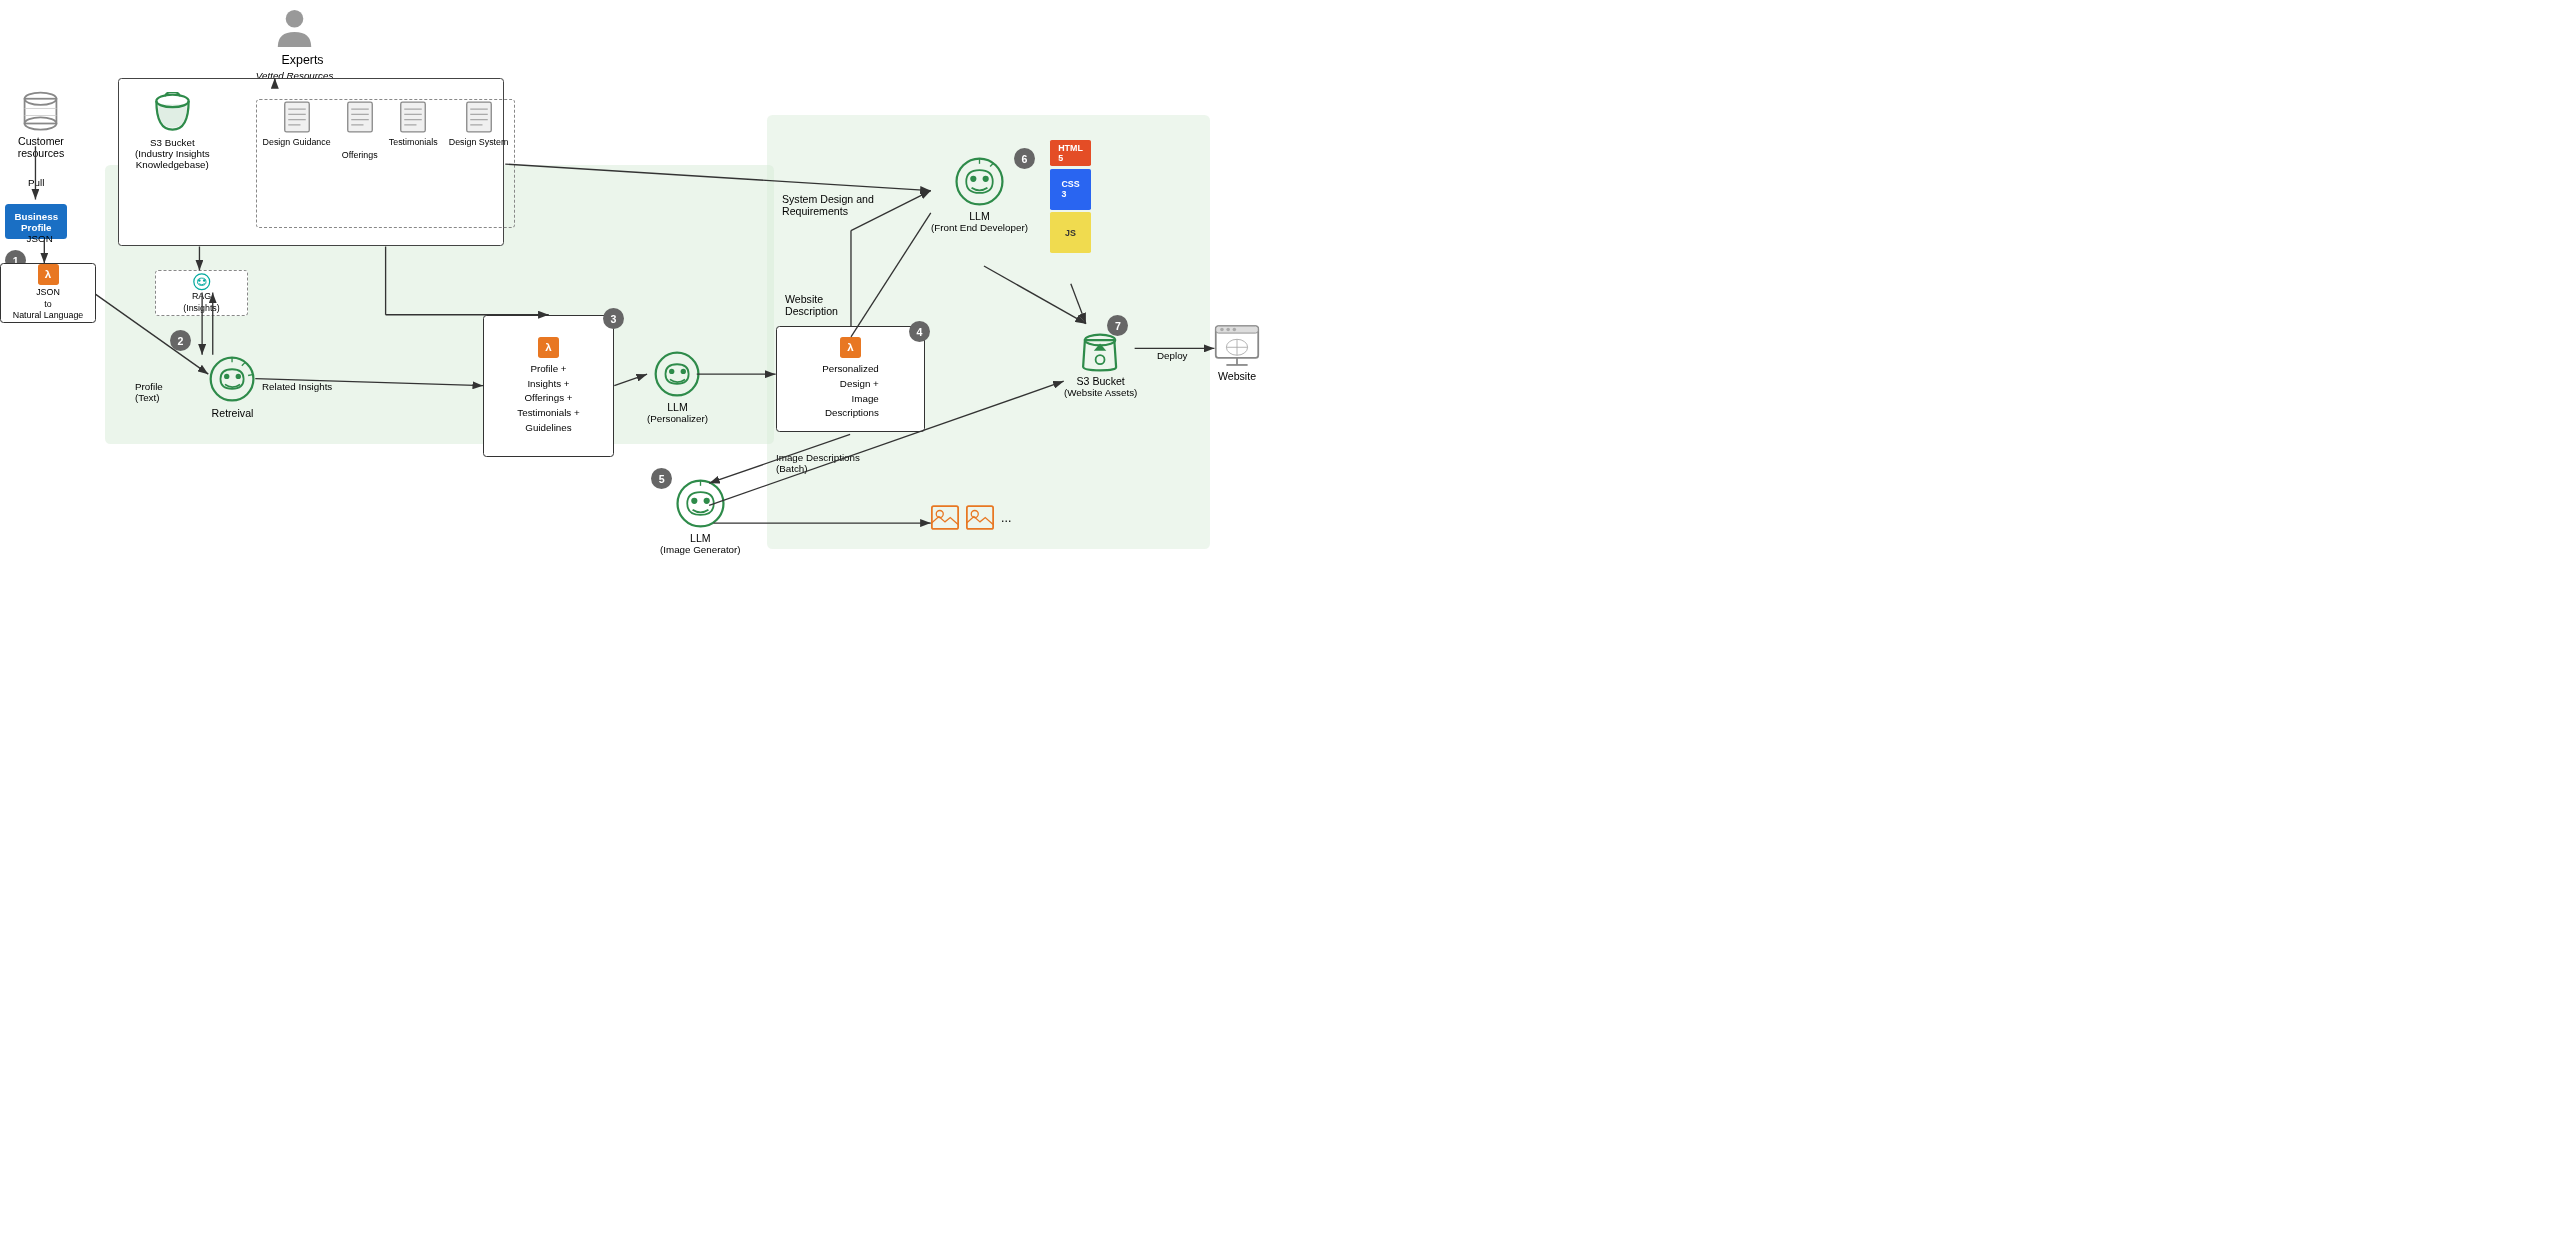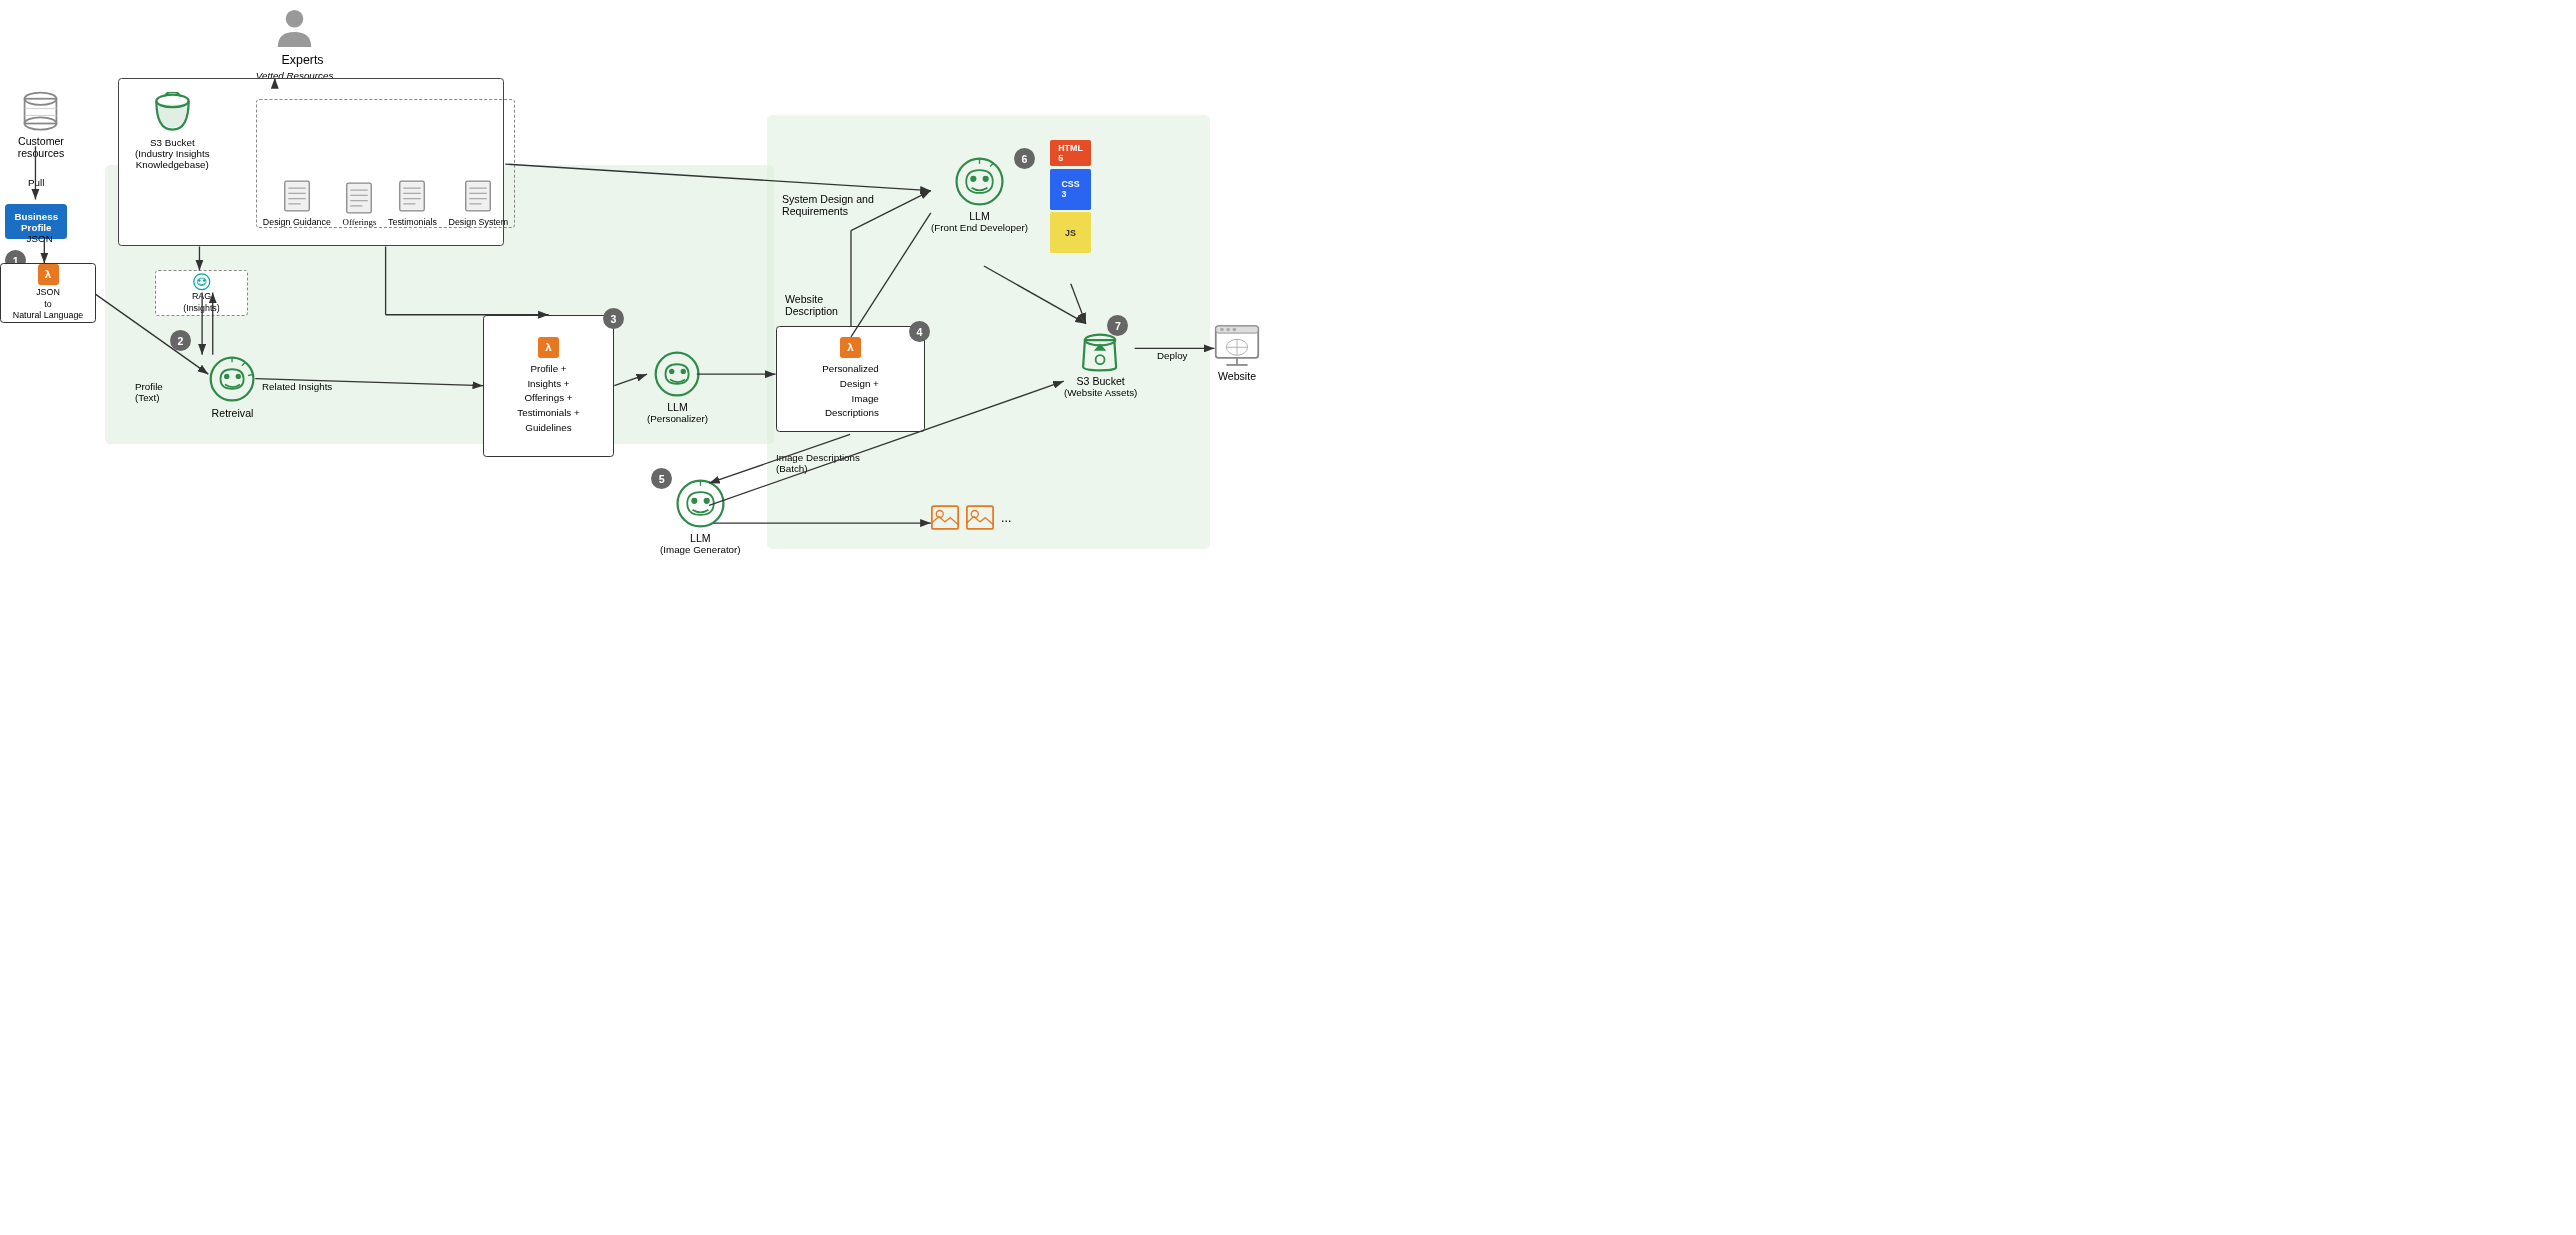--- a/index.html
+++ b/index.html
@@ -61,34 +61,34 @@
 
         <path d="M16 5 Q16 0 24 0 Q32 0 32 5" fill="none" stroke="#2e8b4a" stroke-width="2"></path>
       </svg>
       <div style="font-size:9.8px;text-align:center;margin-top:1.8px;">
         <div>S3 Bucket</div>
         <div>(Industry Insights</div>
         <div>Knowledgebase)</div>
       </div>
     </div>
 
-    <div style="position:absolute;top:19.5px;left:137px;width:259px;height:129px;border:1.8px dashed #888;border-radius:3.5px;display:flex;justify-content:space-around;align-items:flex-end;">
+    <div style="position:absolute;top:19.5px;left:137px;width:259px;height:129px;border:1.8px dashed #888;border-radius:3.5px;display:flex;justify-content:space-around;align-items:flex-start;">
 
       <div style="display:flex;flex-direction:column;align-items:center;gap:3.5px;">
         <svg width="28" height="34" viewBox="0 0 32 38">
           <rect x="2" y="2" width="28" height="34" rx="2" fill="#f0f0f0" stroke="#888" stroke-width="1.5"></rect>
           <line x1="6" y1="10" x2="26" y2="10" stroke="#aaa" stroke-width="1.5"></line>
           <line x1="6" y1="16" x2="26" y2="16" stroke="#aaa" stroke-width="1.5"></line>
           <line x1="6" y1="22" x2="26" y2="22" stroke="#aaa" stroke-width="1.5"></line>
           <line x1="6" y1="28" x2="20" y2="28" stroke="#aaa" stroke-width="1.5"></line>
         </svg>
         <span style="font-size:8.9px;text-align:center;">Design Guidance</span>
       </div>
 
-      <div style="display:flex;flex-direction:column;align-items:center;gap:2px;font-family:Liberation Serif, serif;">
+      <div style="display:flex;flex-direction:column;align-items:center;gap:16px;">
         <svg width="28" height="34" viewBox="0 0 32 38">
           <rect x="2" y="2" width="28" height="34" rx="2" fill="#f0f0f0" stroke="#888" stroke-width="1.5"></rect>
           <line x1="6" y1="10" x2="26" y2="10" stroke="#aaa" stroke-width="1.5"></line>
           <line x1="6" y1="16" x2="26" y2="16" stroke="#aaa" stroke-width="1.5"></line>
           <line x1="6" y1="22" x2="26" y2="22" stroke="#aaa" stroke-width="1.5"></line>
           <line x1="6" y1="28" x2="20" y2="28" stroke="#aaa" stroke-width="1.5"></line>
         </svg>
         <span style="font-size:8.9px;">Offerings</span>
       </div>
 

